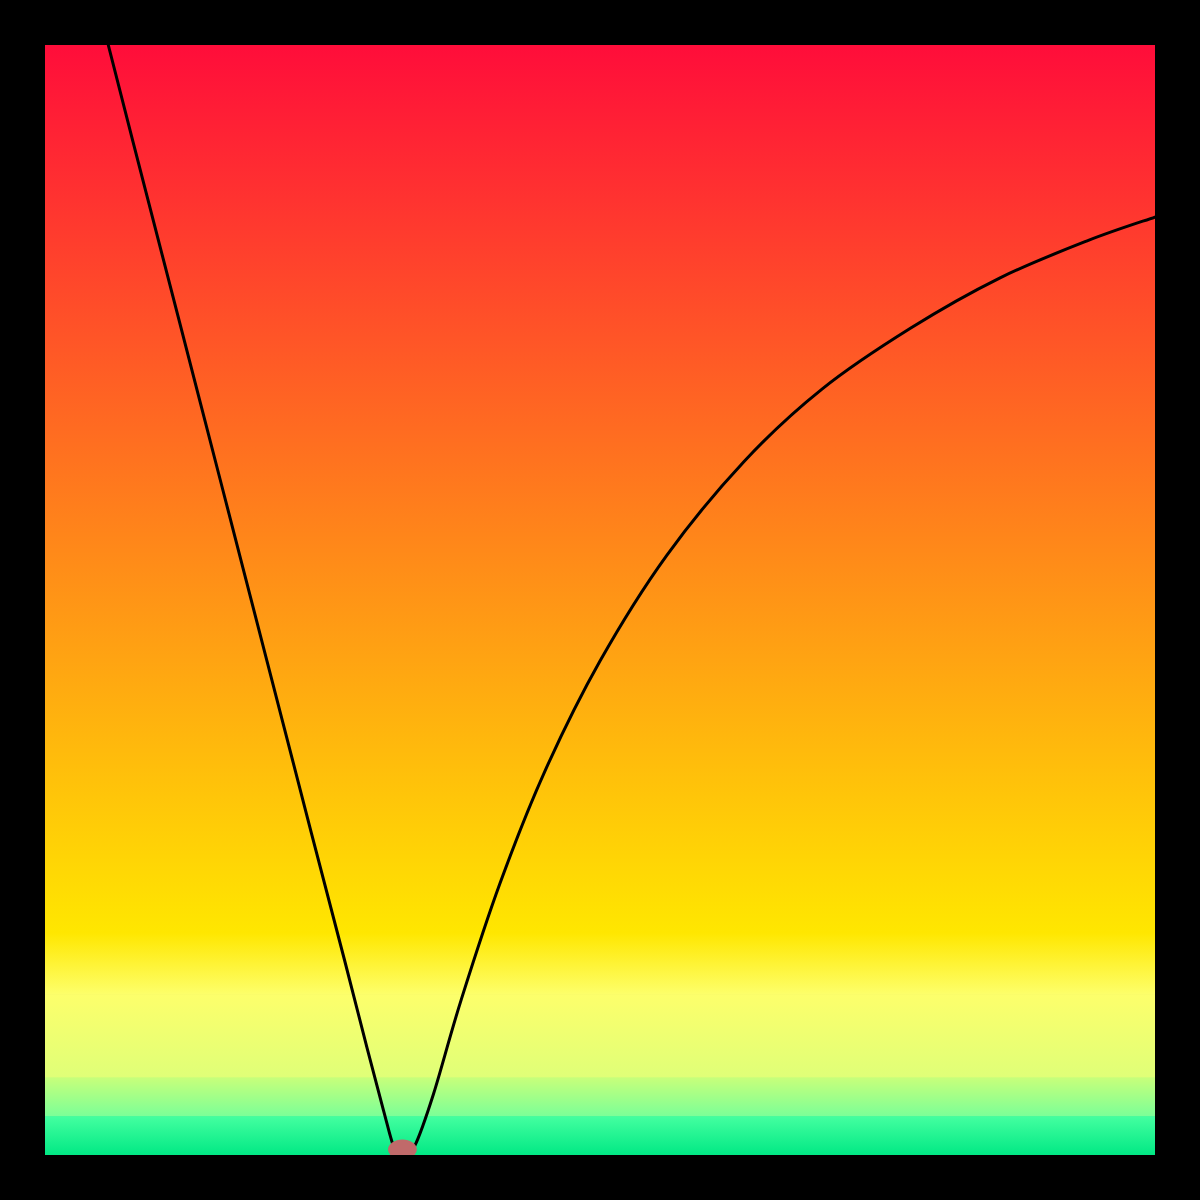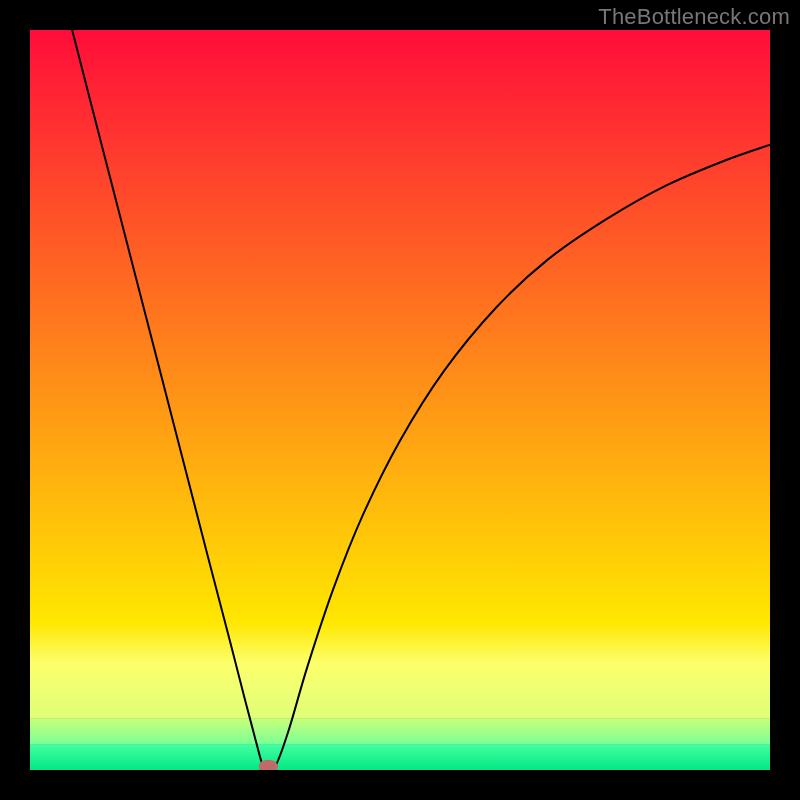--- a/index.html
+++ b/index.html
@@ -37,21 +37,20 @@
   }
   svg {
     display: block;
   }
 </style>
 </head>
 <body>
 
 <div class="frame">
 
-  <div class="watermark">TheBottleneck.com</div>
 
   <div class="plot">
     <svg id="chart-svg" width="740" height="740" viewBox="0 0 740 740" preserveAspectRatio="none">
       <defs id="svg-defs">
           <linearGradient id="grad0" x1="0" y1="0" x2="0" y2="1">
             <stop offset="0%" stop-color="#ff0d3a"></stop>
             <stop offset="100%" stop-color="#ffe700"></stop>
           </linearGradient>
           <linearGradient id="grad1" x1="0" y1="0" x2="0" y2="1">
             <stop offset="0%" stop-color="#ffe700"></stop>

